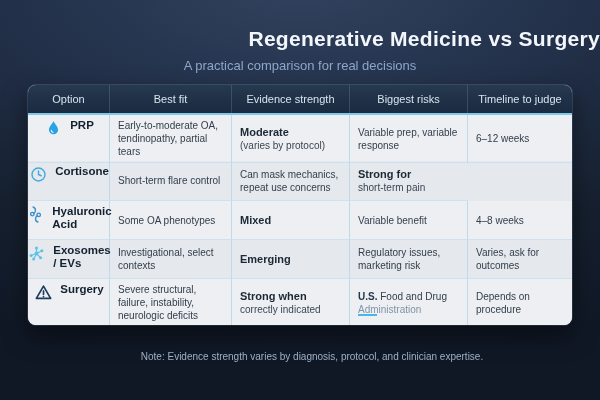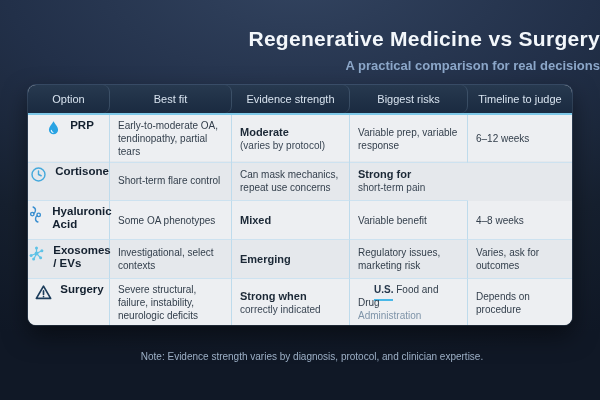--- a/index.html
+++ b/index.html
@@ -14,23 +14,23 @@
   .page-title{
     margin:27px 0 0 0;
     text-align:right;
     font-size:21px;
     font-weight:700;
     letter-spacing:.3px;
     color:#f3f7fb;
   }
   .page-subtitle{
     margin:7px 0 0 0;
-    text-align:right;
+    text-align:center;
     font-size:13px;
-    font-weight:700;
+    font-weight:400;
     color:#8ca7c9;
   }
   .table{
     position:absolute;
     left:28px;top:85px;
     width:544px;height:240px;
     border-radius:8px;
     overflow:hidden;
     background:#e9ecef;
     box-shadow:0 10px 24px rgba(0,0,0,.5), 0 0 0 1px rgba(130,170,210,.28);
@@ -43,21 +43,20 @@
     height:28px;
     background:linear-gradient(180deg,#27394f 0%,#1a2a40 100%);
     border-bottom:2px solid #7ec8e8;
   }
   .th{
     display:flex;align-items:center;justify-content:center;
     color:#d8e3ef;
     font-size:11px;
     font-weight:400;
     border-right:1px solid rgba(150,180,210,.22);
-    border-radius:7px;
   }
   .th:last-child{border-right:none;}
   .r0{height:46px;}
   .r1{height:40px;}
   .r2{height:39px;}
   .r3{height:39px;}
   .r4{height:46px;}
   .r0,.r2,.r4{background:#edeff2;}
   .r1,.r3{background:#e5e8ec;}
   .td{
@@ -79,22 +78,21 @@
   .icon{width:19px;height:19px;flex:0 0 19px;display:flex;align-items:center;justify-content:center;}
   .icon svg{width:19px;height:19px;display:block;}
   .optlabel{
     font-size:11.5px;font-weight:700;color:#13202f;line-height:1.15;
   }
   .evmain{display:block;font-size:11px;font-weight:700;color:#1b2836;}
   .evsub{display:block;font-size:10px;font-weight:400;color:#3a4654;}
   .uslink{
     font-weight:700;color:#25364a;
     border-bottom:2px solid #49b8e8;
-    padding-bottom:4px;
-    margin-left:16px;
+    padding-bottom:12px;
   }
   .riskmid{color:#323e4b;}
   .riskadmin{display:block;color:#7f94a9;}
   .note{
     position:absolute;
     left:0;top:339px;width:100%;
     margin:12px;
     text-align:center;
     font-size:10px;
     color:#9db0c6;

